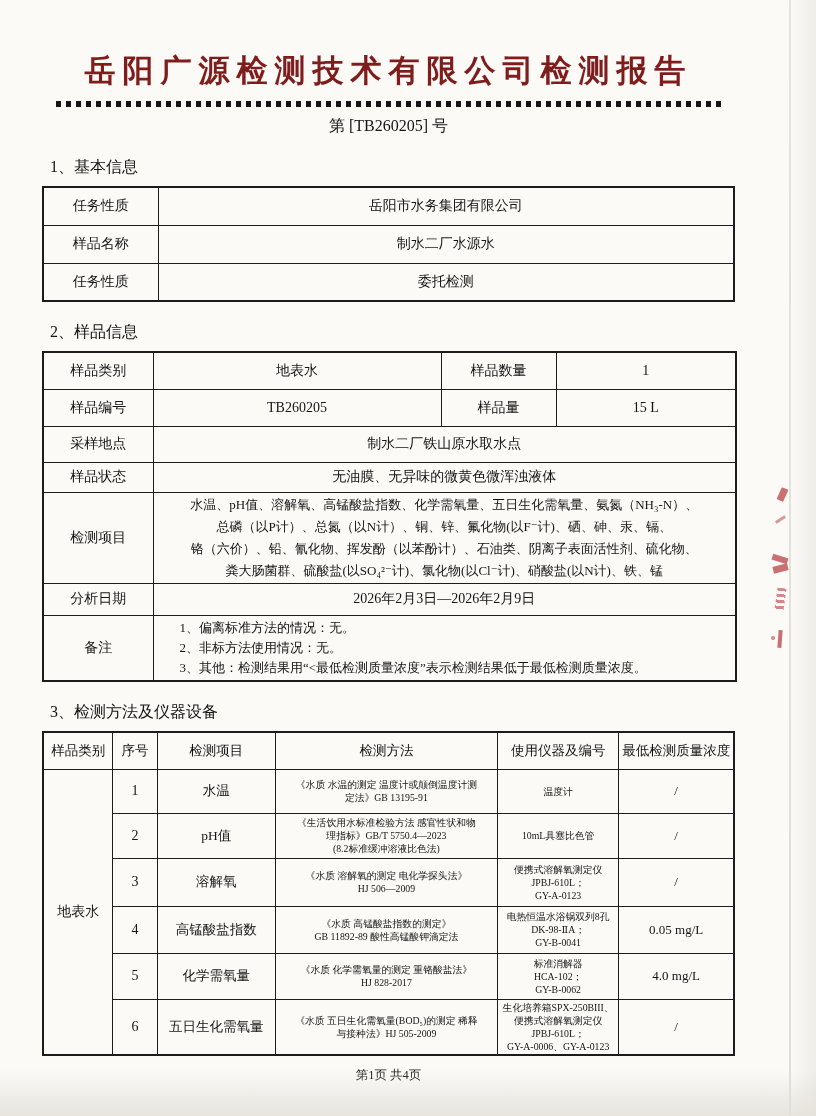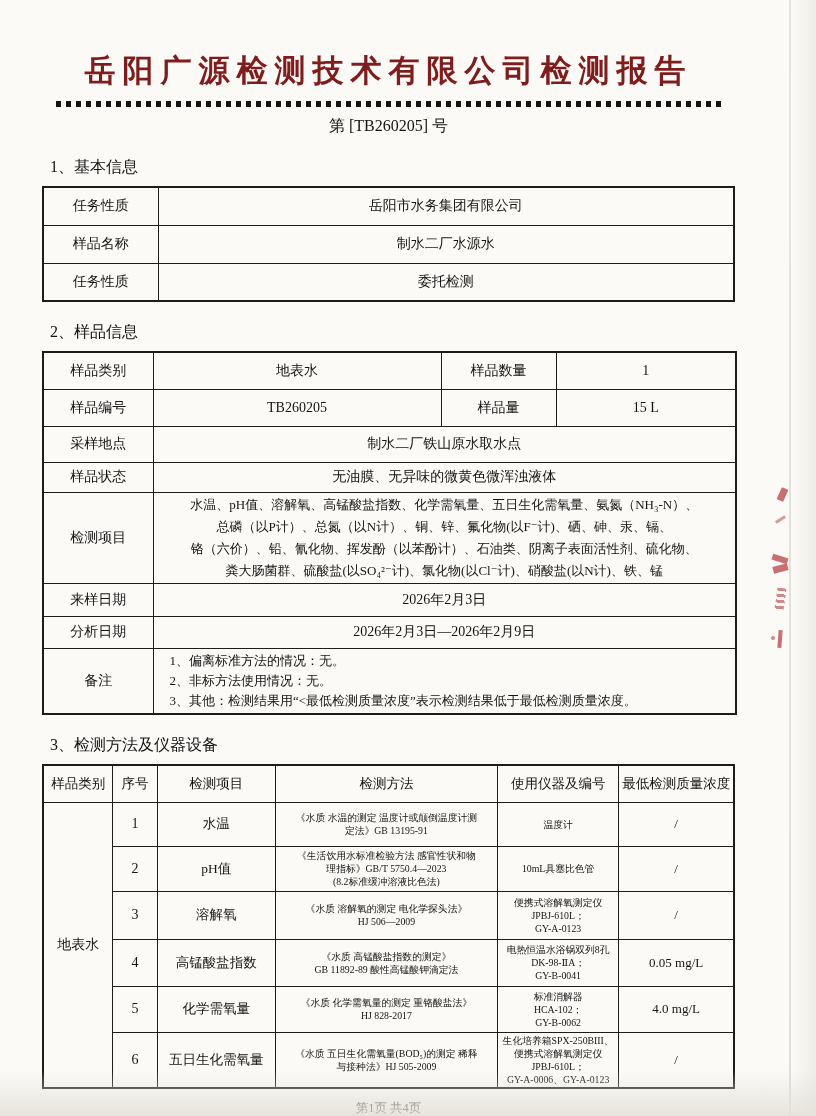--- a/index.html
+++ b/index.html
@@ -64,21 +64,21 @@
   .t2 .c4 { width:180px; }
   .t2 .r-std { height:37px; }
   .t2 .r-mid { height:36px; }
   .t2 .r-thin { height:30px; }
   .t2 .r-items { height:90px; }
   .t2 .r-date1 { height:33px; }
   .t2 .r-date2 { height:32px; }
   .t2 .r-notes { height:66px; }
   .pre { white-space:pre-line; }
   .items-cell { font-size:13px; line-height:22px; }
-  .notes-cell { text-align:left; font-size:13px; line-height:20px; padding-left:16px; }
+  .notes-cell { text-align:left; font-size:13px; line-height:20px; padding-left:26px; }
 
   
   .t3 .c-cat { width:68px; }
   .t3 .c-no { width:43px; }
   .t3 .c-item { width:115px; }
   .t3 .c-method { width:216px; }
   .t3 .c-inst { width:118px; }
   .t3 .c-mdl { width:112px; }
   .t3 .head td { height:37px; font-size:13.5px; }
   .t3 td { padding:1px 2px; }
@@ -160,24 +160,20 @@
         <td>样品状态</td>
         <td colspan="3">无油膜、无异味的微黄色微浑浊液体</td>
       </tr>
       <tr class="r-items">
         <td>检测项目</td>
         <td colspan="3" class="pre items-cell">水温、pH值、溶解氧、高锰酸盐指数、化学需氧量、五日生化需氧量、氨氮（NH₃-N）、
 总磷（以P计）、总氮（以N计）、铜、锌、氟化物(以F⁻计)、硒、砷、汞、镉、
 铬（六价）、铅、氰化物、挥发酚（以苯酚计）、石油类、阴离子表面活性剂、硫化物、
 粪大肠菌群、硫酸盐(以SO₄²⁻计)、氯化物(以Cl⁻计)、硝酸盐(以N计)、铁、锰</td>
       </tr>
-      <tr class="r-date1">
-        <td>来样日期</td>
-        <td colspan="3">2026年2月3日</td>
-      </tr>
       <tr class="r-date2">
         <td>分析日期</td>
         <td colspan="3">2026年2月3日—2026年2月9日</td>
       </tr>
       <tr class="r-notes">
         <td>备注</td>
         <td colspan="3" class="pre notes-cell">1、偏离标准方法的情况：无。
 2、非标方法使用情况：无。
 3、其他：检测结果用“&lt;最低检测质量浓度”表示检测结果低于最低检测质量浓度。</td>
       </tr>

